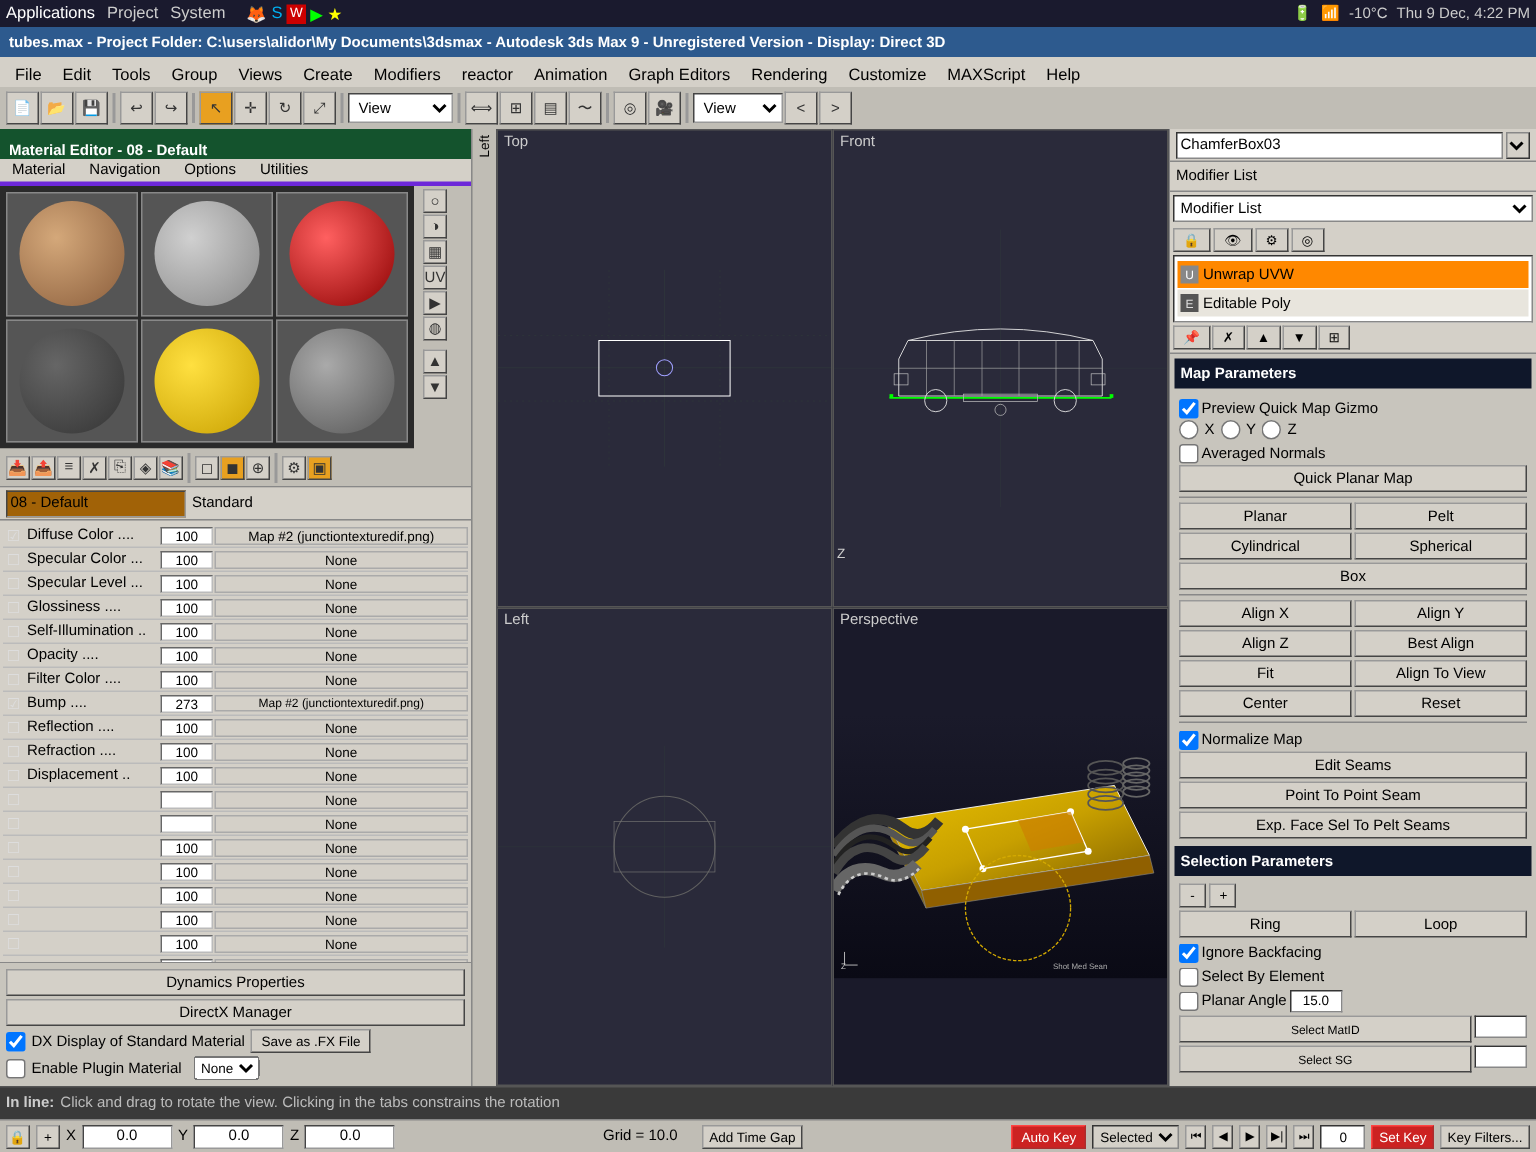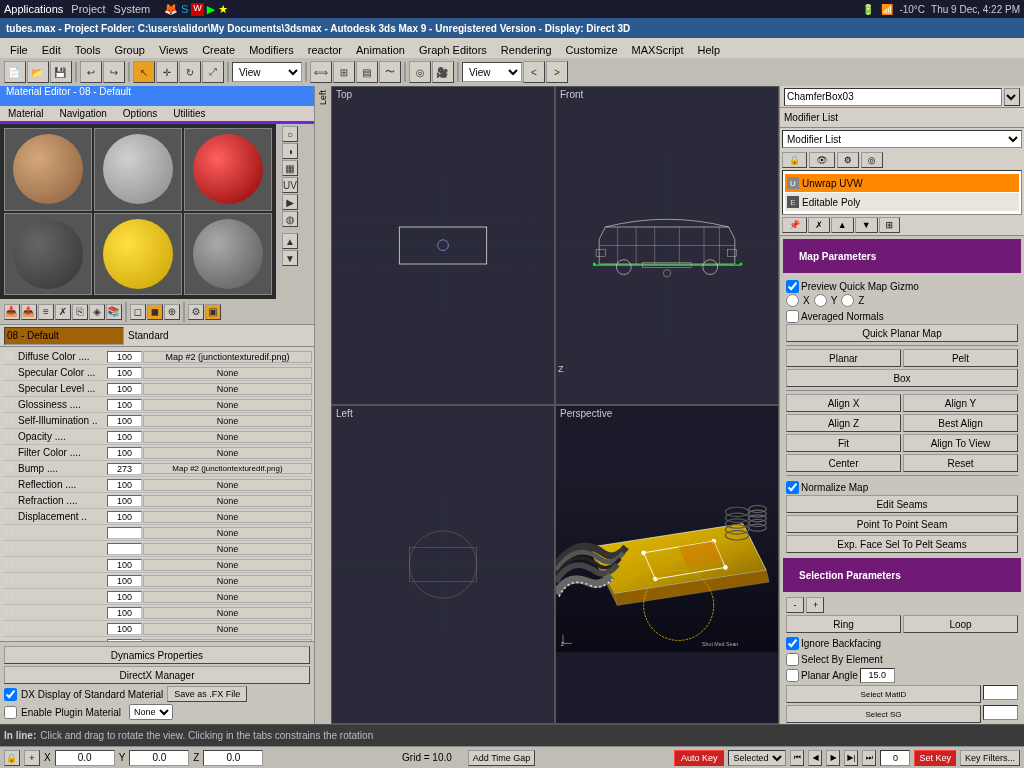--- a/index.html
+++ b/index.html
@@ -46,23 +46,23 @@
     }
     
     
     #left-panel {
       width: 315px; height: 100%; background: #c0bdb5; border-right: 1px solid #888;
       display: flex; flex-direction: column;
     }
     
     
     #mat-editor-header {
-      height: 20px; background: #3b82f6; color: #fff;
-      display: flex; align-items: flex-start; padding: 0 6px;
-      font-size: 11px; font-weight: normal;
+      height: 20px; background: #14532d; color: #fff;
+      display: flex; align-items: flex-end; padding: 0 6px;
+      font-size: 11px; font-weight: bold;
     }
     #mat-editor-tabs {
       display: flex; background: #d4d0c8; border-bottom: 3px solid #6d28d9;
       height: 18px;
     }
     .mat-tab { padding: 2px 8px; font-size: 10px; cursor: pointer; color: #000; }
     
     
     #mat-spheres {
       display: grid; grid-template-columns: repeat(3, 1fr);
@@ -210,22 +210,22 @@
     #mat-props::-webkit-scrollbar-thumb { background: #999; }
 
     
     #map-params-panel {
       background: #c8c5bd;
       padding: 3px;
       flex: 1;
       overflow-y: auto;
     }
     .map-param-section-header {
-      height: 34px; background: #701a75; color: #fff;
-      display: flex; align-items: center; padding: 0 16px;
+      height: 20px; background: #0f172a; color: #fff;
+      display: flex; align-items: center; padding: 0 4px;
       font-size: 10px; font-weight: bold; margin-bottom: 2px; cursor: pointer;
     }
     .map-btn { height: 18px; padding: 0 8px; background: #d4d0c8; border: 1px outset #999; font-size: 10px; cursor: pointer; color: #000; }
     .map-btn-wide { width: 100%; height: 18px; background: #d4d0c8; border: 1px outset #999; font-size: 10px; cursor: pointer; color: #000; text-align: center; margin-bottom: 2px; display: block; }
     .section-divider { height: 1px; background: #888; margin: 3px 0; }
     .radio-row { display: flex; align-items: center; font-size: 10px; color: #000; gap: 4px; margin-bottom: 1px; }
     .input-small { width: 35px; height: 15px; background: #fff; border: 1px inset #888; font-size: 9px; text-align: center; color: #000; }
     #vp-left-side { display: flex; flex-direction: column; align-items: center; padding-top: 4px; gap: 1px; background: #c0bdb5; width: 16px; }
     .side-lbl { font-size: 9px; color: #000; writing-mode: vertical-rl; transform: rotate(180deg); }
   </style>
@@ -738,20 +738,24 @@
             <input type="checkbox" style="">
             <label>Averaged Normals</label>
           </div>
           <button class="map-btn-wide">Quick Planar Map</button>
 
           <div class="section-divider"></div>
           <div class="btn-pair">
             <button class="map-btn" style="flex:1;">Planar</button>
             <button class="map-btn" style="flex:1;">Pelt</button>
           </div>
+          <div class="btn-pair">
+            <button class="map-btn" style="flex:1;">Cylindrical</button>
+            <button class="map-btn" style="flex:1;">Spherical</button>
+          </div>
           <button class="map-btn-wide">Box</button>
 
           <div class="section-divider"></div>
           <div class="btn-pair">
             <button class="map-btn" style="flex:1;">Align X</button>
             <button class="map-btn" style="flex:1;">Align Y</button>
           </div>
           <div class="btn-pair">
             <button class="map-btn" style="flex:1;">Align Z</button>
             <button class="map-btn" style="flex:1;">Best Align</button>

